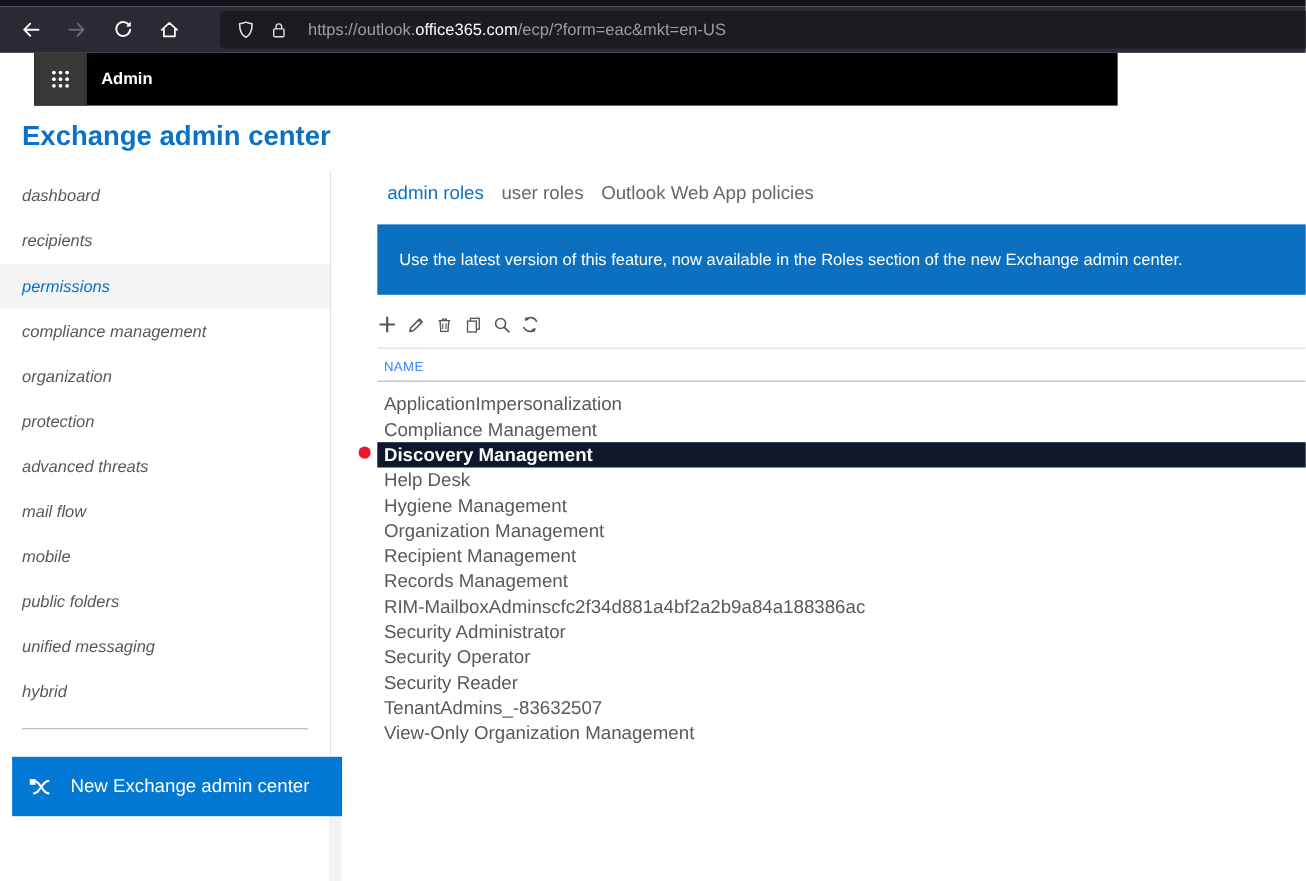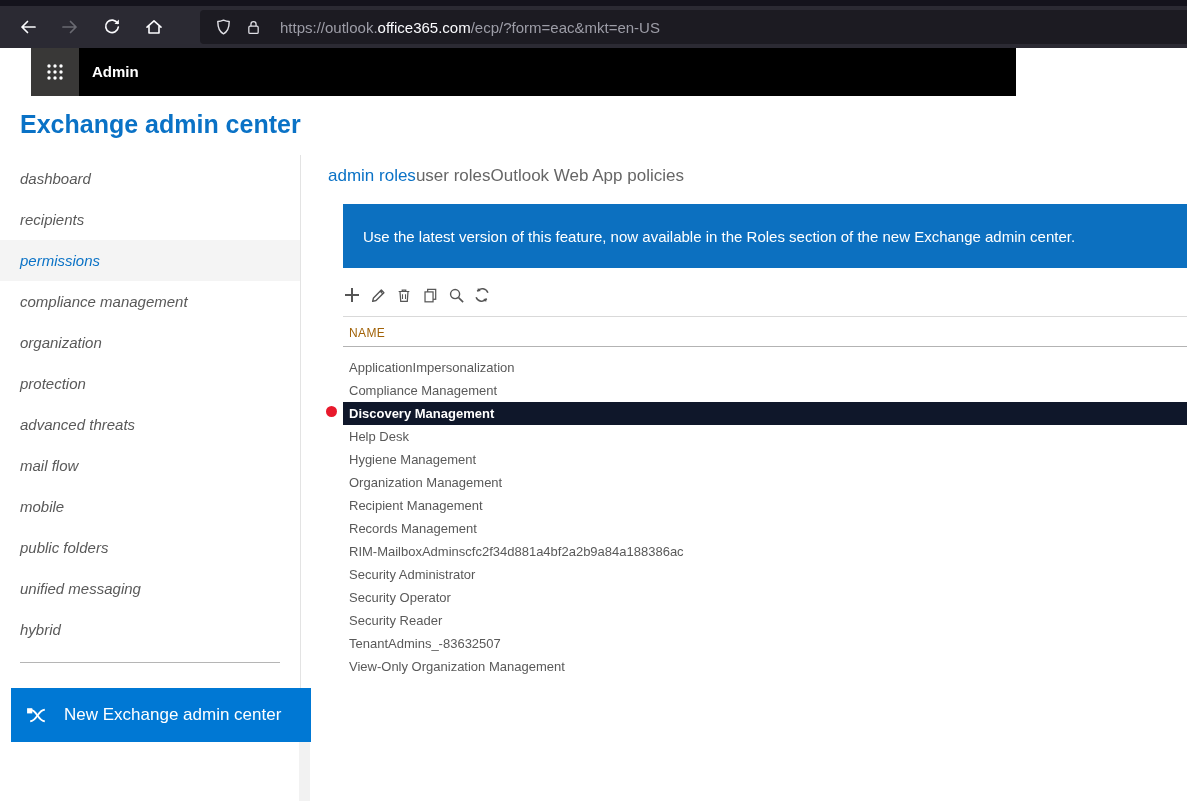--- a/index.html
+++ b/index.html
@@ -39,39 +39,39 @@
     font-size:15px; color:#595959; cursor:pointer; }
   .sidebar-item.active { background:#f4f4f4; color:#0a72c6; }
   .sidebar-divider { left:20px; top:662px; width:260px; height:1px; background:#b5b5b5; }
   .sidebar-border { left:300px; top:155px; width:1px; height:646px; background:#e3e3e3; }
   .sidebar-scrollstrip { left:299px; top:742px; width:11px; height:59px; background:#f2f2f2; }
   .new-eac-btn { left:11px; top:688px; width:300px; height:54px; background:#0078d4;
     display:flex; align-items:center; color:#ffffff; font-size:17px; cursor:pointer; }
   .new-eac-btn .ex-ico { margin:0 14px 0 14px; display:flex; align-items:center; }
 
   
-  .tabs { left:328px; top:166px; display:flex; }
+  .tabs { left:352px; top:166px; display:flex; gap:16px; }
   .tab { font-size:17px; color:#666666; cursor:pointer; white-space:nowrap; }
   .tab.active { color:#0a72c6; }
 
   .banner { left:343px; top:204px; width:844px; height:64px; background:#0c70c0;
     display:flex; align-items:center; }
   .banner span { color:#ffffff; font-size:15px; margin-left:20px; }
 
   .list-toolbar { left:343px; top:286px; display:flex; align-items:center; gap:8px; }
   .tool-btn { width:18px; height:18px; color:#565656; display:flex;
     align-items:center; justify-content:center; cursor:pointer; }
 
   .tbl-topline { left:343px; top:316px; width:844px; height:1px; background:#d9d9d9; }
-  .tbl-header { left:349px; top:326px; font-size:12px; color:#a16207; letter-spacing:.4px; }
+  .tbl-header { left:349px; top:326px; font-size:12px; color:#3b82f6; letter-spacing:.4px; }
   .tbl-headline { left:343px; top:346px; width:844px; height:1px; background:#b3b3b3; }
 
   .rows { left:343px; top:356px; width:844px; }
   .row { height:23px; display:flex; align-items:center; padding-left:6px;
-    font-size:13px; color:#595959; cursor:pointer; white-space:nowrap; }
+    font-size:17px; color:#595959; cursor:pointer; white-space:nowrap; }
   .row.selected { background:#0f172a; color:#ffffff; font-weight:bold; }
 
   .red-dot { left:326px; top:406px; width:11px; height:11px; border-radius:50%;
     background:#e8192c; }
 
   svg { display:block; }
 </style>
 </head>
 <body>
 

